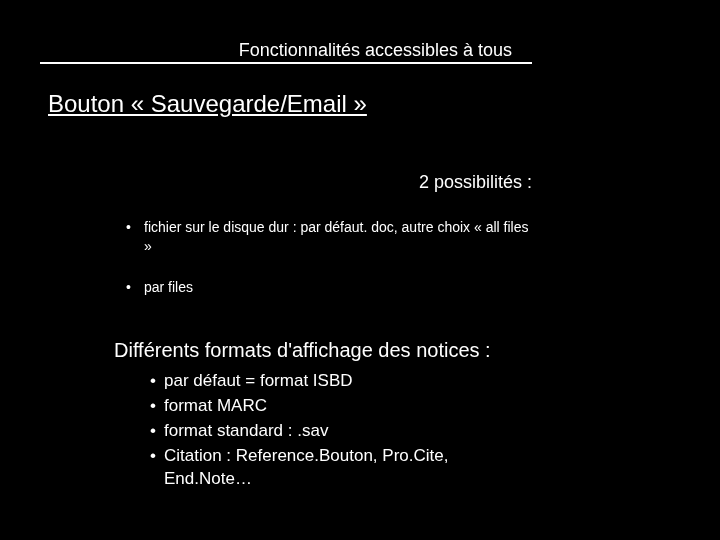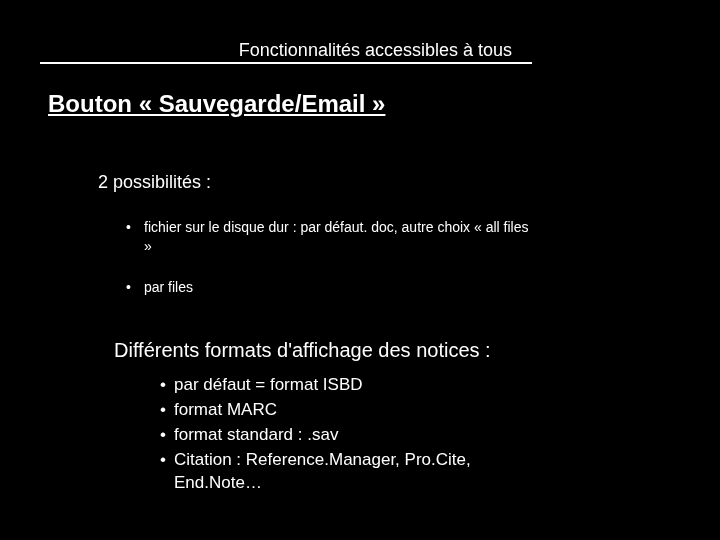--- a/index.html
+++ b/index.html
@@ -34,31 +34,30 @@
     right: 40px;
     height: 2px;
     background: #ffffff;
   }
   .slide-title {
     position: absolute;
     top: 90px;
     left: 48px;
     font-size: 24px;
     text-decoration: underline;
-    font-weight: bold;
   }
   .body {
     position: absolute;
     top: 170px;
     left: 98px;
     right: 40px;
     font-size: 18px;
     line-height: 1.35;
   }
-  .intro { margin-bottom: 24px; }
+  .intro { margin-bottom: 24px; text-align: right; }
   .bullets1 {
     margin: 0 0 40px 0;
     padding-left: 46px;
     list-style: none;
   }
   .bullets1 li {
     margin-bottom: 22px;
     position: relative;
     font-size: 14px;
   }
@@ -67,21 +66,21 @@
     position: absolute;
     left: -18px;
     top: 0;
   }
   .formats-heading {
     font-size: 20px;
     margin-left: 16px;
     margin-bottom: 6px;
   }
   .bullets2 {
-    margin: 10px;
+    margin: 0;
     padding-left: 66px;
     list-style: none;
   }
   .bullets2 li {
     position: relative;
     font-size: 17px;
     margin-bottom: 2px;
   }
   .bullets2 li::before {
     content: "•";
@@ -109,18 +108,18 @@
       <li>fichier sur le disque dur : par défaut. doc, autre choix « all files »</li>
       <li>par files</li>
     </ul>
 
     <div class="formats-heading">Différents formats d'affichage des notices :</div>
 
     <ul class="bullets2">
       <li>par défaut = format ISBD</li>
       <li>format MARC</li>
       <li>format standard : .sav</li>
-      <li>Citation : Reference.Manager, Pro.Cite, End.Note…</li>
+      <li>Citation : Reference.Bouton, Pro.Cite, End.Note…</li>
     </ul>
 
   </div>
 
 </div>
 
 </body></html>

